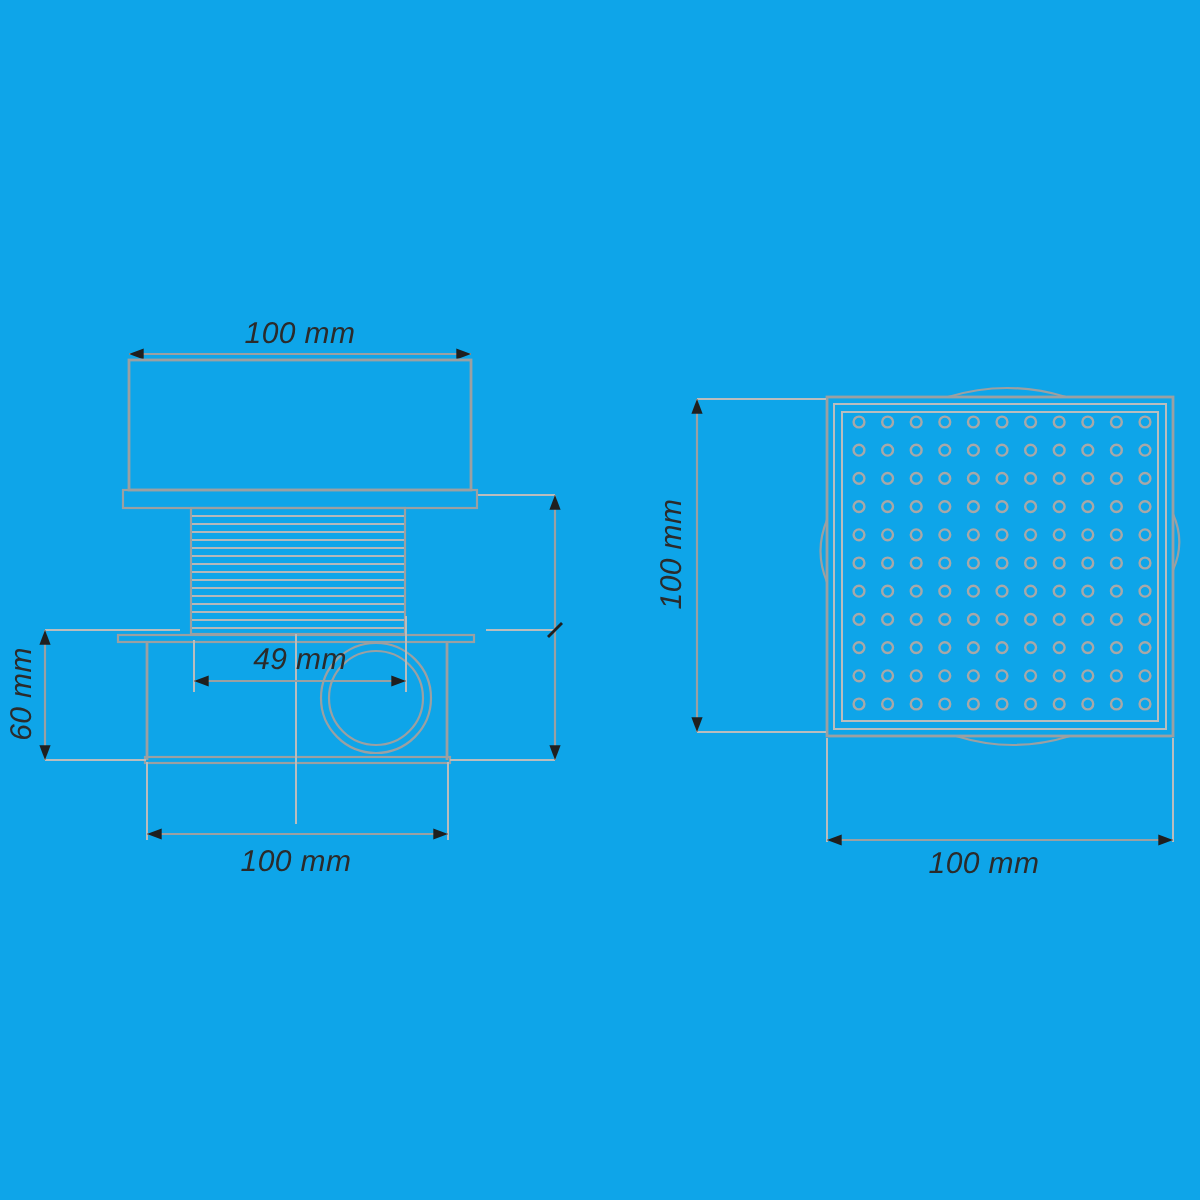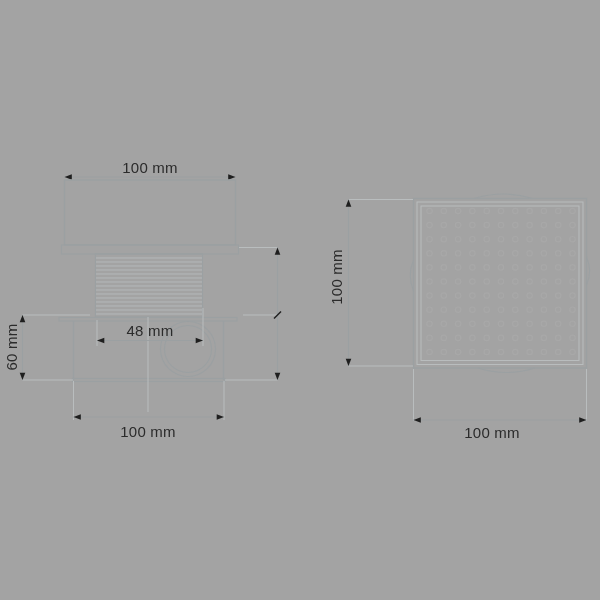--- a/index.html
+++ b/index.html
@@ -1,20 +1,20 @@
 <!DOCTYPE html>
 <html style="--c-line: #9ba0a2; --c-text: #2b2b2b; --c-arrow: #1f1f1f; --c-hole: #a8a8a8; --c-thread: #b4b8ba;"><head>
 <meta charset="utf-8">
 <style>
   :root{
     --c-line:#9ba0a2; --c-text:#2b2b2b; --c-arrow:#1f1f1f; --c-hole:#a8a8a8; --c-thread:#b4b8ba;
   }
   html,body{margin:0;padding:0;background:#ffffff;}
-  .canvas{position:relative;width:600px;height:600px;background:#a3a3a3;overflow:hidden;
-          font-family:"Liberation Sans",sans-serif;}
+  .canvas{position:relative;width:600px;height:600px;background:#0ea5e9;overflow:hidden;
+          font-family:"Liberation Sans",sans-serif;font-style:italic;}
   svg{position:absolute;left:0;top:0;}
   .ln{stroke:var(--c-line);stroke-width:1.4;fill:none;}
   .ln2{stroke:var(--c-line);stroke-width:1.1;fill:none;}
   .ln-thin{stroke:#b9bdbe;stroke-width:1;fill:none;}
   .dim{stroke:var(--c-line);stroke-width:1.1;fill:none;}
   .tick{stroke:var(--c-arrow);stroke-width:1.4;fill:none;}
   marker path{fill:var(--c-arrow);}
   #thread-lines line{stroke:var(--c-thread);stroke-width:1;}
   #grate-holes circle{fill:none;stroke:var(--c-hole);stroke-width:1.2;}
   .lbl{position:absolute;transform:translate(-50%,-50%);font-size:15px;color:var(--c-text);
@@ -230,18 +230,18 @@
       <line class="ln-thin" x1="348.5" y1="366" x2="413" y2="366"></line>
       <line class="dim" x1="348.5" y1="199.5" x2="348.5" y2="366" marker-start="url(#arrow)" marker-end="url(#arrow)"></line>
 
       <line class="ln-thin" x1="413.5" y1="369" x2="413.5" y2="421"></line>
       <line class="ln-thin" x1="586.5" y1="369" x2="586.5" y2="421"></line>
       <line class="dim" x1="413.5" y1="420" x2="586.5" y2="420" marker-start="url(#arrow)" marker-end="url(#arrow)"></line>
     </g>
   </svg>
 
   <div class="lbl" style="left:150px;top:167px">100 mm</div>
-  <div class="lbl" style="left:150px;top:330px">48 mm</div>
+  <div class="lbl" style="left:150px;top:330px">49 mm</div>
   <div class="lbl rot" style="left:11px;top:347px">60 mm</div>
   <div class="lbl" style="left:148px;top:431px">100 mm</div>
   <div class="lbl rot" style="left:336px;top:277px">100 mm</div>
   <div class="lbl" style="left:492px;top:432px">100 mm</div>
 </div>
 
 </body></html>

